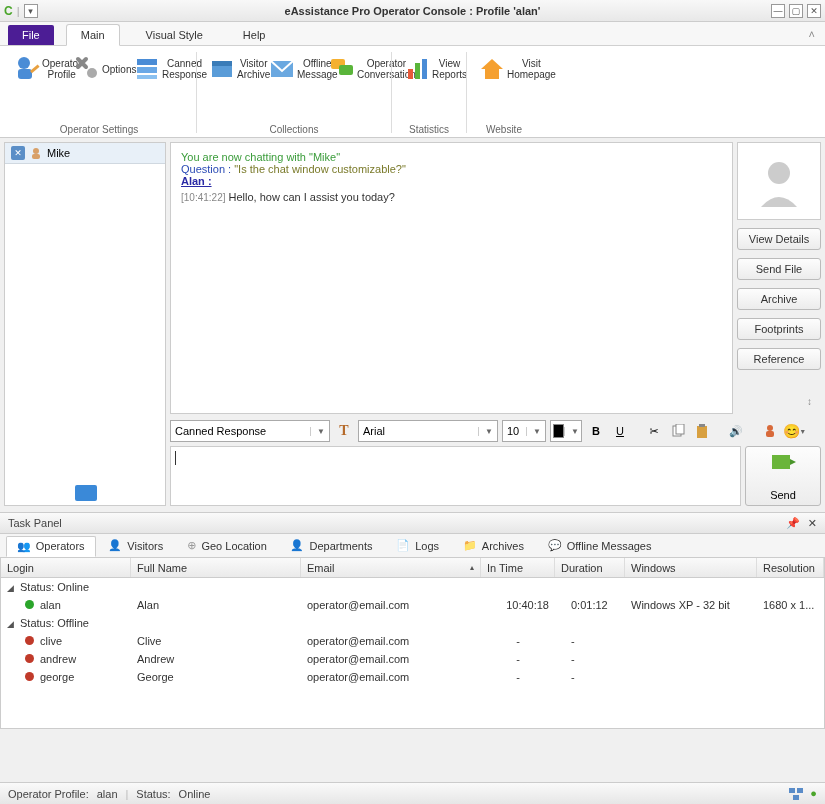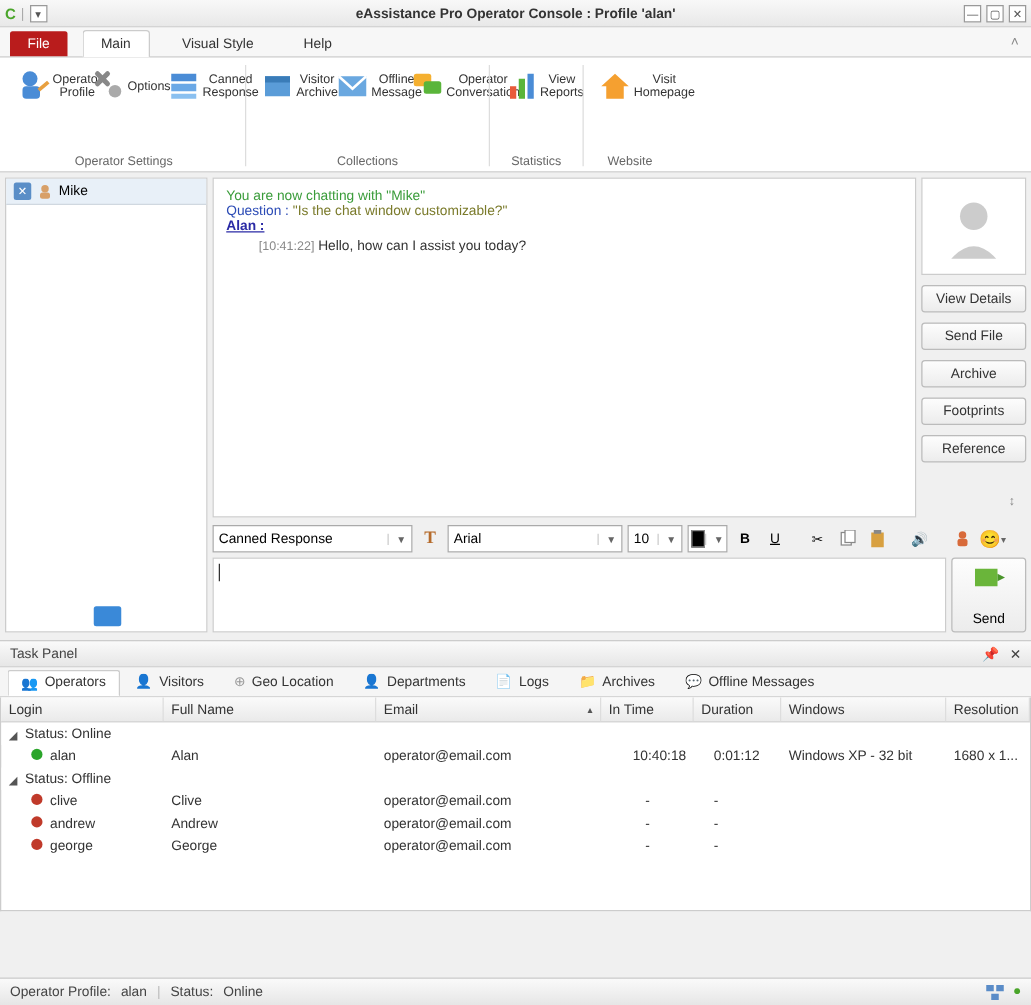--- a/index.html
+++ b/index.html
@@ -3,21 +3,21 @@
 <meta charset="utf-8">
 <style>
 * { box-sizing: border-box; margin: 0; padding: 0; font-family: "Segoe UI", Tahoma, Arial, sans-serif; font-size: 11px; }
 html, body { width: 825px; height: 804px; background: #f0f0f0; overflow: hidden; }
 .titlebar { height: 22px; background: linear-gradient(#f8f8f8,#e8e8e8); border-bottom:1px solid #ccc; display:flex; align-items:center; justify-content:space-between; padding:0 4px;}
 .titlebar .left { display:flex; align-items:center; gap:4px; }
 .titlebar .ctl { width:14px; height:14px; border:1px solid #999; background:#fff; display:flex; align-items:center; justify-content:center; cursor:pointer; font-size:9px; color:#555;}
 .title-text { position:absolute; left:0; right:0; text-align:center; font-weight:bold; color:#333; pointer-events:none;}
 .tabs-row { height:24px; background:#f7f7f7; border-bottom:1px solid #d0d0d0; display:flex; align-items:flex-end; padding-left:8px; gap:12px; position:relative;}
 .tab { padding:4px 14px; color:#333; cursor:pointer; }
-.tab.file { background:#b91c1c; color:#fff; border-radius:2px 2px 0 0; font-weight:500;}
+.tab.file { background:#4c1d95; color:#fff; border-radius:2px 2px 0 0; font-weight:500;}
 .tab.active { background:#fff; border:1px solid #ccc; border-bottom:1px solid #fff; margin-bottom:-1px; border-radius:3px 3px 0 0;}
 .tabs-row .expander { position:absolute; right:10px; top:6px; color:#888; cursor:pointer;}
 .ribbon { height:92px; background:#fff; border-bottom:1px solid #ccc; display:flex; padding:2px 8px 0 8px; gap:2px;}
 .ribbon-group { display:flex; flex-direction:column; align-items:center; padding:0 2px; border-right:none;}
 .ribbon-group .items { display:flex; gap:2px;}
 .ribbon-btn { width:58px; display:flex; flex-direction:row; align-items:center; justify-content:flex-start; padding:4px 2px; cursor:pointer; border-radius:3px;}
 .ribbon-btn .icn { width:34px; height:32px; display:flex; align-items:center; justify-content:center;}
 .ribbon-btn .lbl { font-size:10px; color:#333; text-align:center; line-height:11px; margin-top:2px;}
 .ribbon-group .grp-label { font-size:10px; color:#666; margin-top:auto; padding-bottom:2px;}
 .ribbon-sep { width:1px; background:#ddd; margin:4px 4px;}
@@ -26,34 +26,34 @@
 .chat-item { display:flex; align-items:center; gap:4px; padding:3px 6px; background:#e8f0f8; border-bottom:1px solid #d0d8e0;}
 .chat-item .close { width:14px; height:14px; background:#5a8ec7; color:#fff; font-size:9px; display:flex; align-items:center; justify-content:center; border-radius:2px; cursor:pointer;}
 .folder-icn { position:absolute; bottom:4px; left:70px; width:22px; height:16px; background:#3a89d8; border-radius:2px;}
 .chat-pane { flex:1; display:flex; flex-direction:column; }
 .chat-top { flex:1; display:flex; gap:4px;}
 .chat-msgs { flex:1; background:#fff; border:1px solid #ccc; padding:8px 10px; font-size:12px; color:#333; overflow:auto;}
 .chat-msgs .sys1 { color:#3a9c3a; }
 .chat-msgs .sys2 { color:#2a4ab5; }
 .chat-msgs .quoted { color:#7a7a2a;}
 .chat-msgs .who { color:#2a2aa5; text-decoration:underline; font-weight:bold; display:inline-block; }
-.chat-msgs .ts { color:#888; font-size:10px;margin-left:26px;}
+.chat-msgs .ts { color:#888; font-size:10px;}
 .chat-side { width:84px; display:flex; flex-direction:column; gap:8px;}
 .avatar-box { height:78px; background:#fff; border:1px solid #ccc; display:flex; align-items:center; justify-content:center;}
 .side-btn { height:22px; background:linear-gradient(#fdfdfd,#ececec); border:1px solid #bbb; border-radius:3px; font-size:11px; color:#333; cursor:pointer; display:flex; align-items:center; justify-content:center;}
 .toolbar-row { height:26px; display:flex; align-items:center; gap:4px; margin-top:4px;}
 .tb-select { height:22px; background:#fff; border:1px solid #aaa; display:flex; align-items:center; padding:0 4px; }
 .tb-select .arrow { margin-left:auto; color:#666; font-size:8px; padding-left:6px; border-left:1px solid #ccc;}
 .tb-icn { width:20px; height:20px; display:flex; align-items:center; justify-content:center; cursor:pointer; border-radius:2px;}
 .colorbox { width:14px; height:14px; background:#000; border:1px solid #888;}
 .input-row { height:60px; display:flex; gap:4px; margin-top:2px;}
 .input-box { flex:1; background:#fff; border:1px solid #ccc; position:relative;}
 .input-box::before { content:""; position:absolute; left:4px; top:4px; height:14px; border-left:1px solid #333; animation:none;}
 .input-resize { position:absolute; right:0; top:-18px; width:14px; height:14px; color:#888; font-size:10px; cursor:pointer;}
-.send-btn { width:60px; background:linear-gradient(#fdfdfd,#ececec); border:1px solid #bbb; border-radius:3px; display:flex; flex-direction:column; align-items:center; justify-content:center; cursor:pointer; gap:18px;}
+.send-btn { width:76px; background:linear-gradient(#fdfdfd,#ececec); border:1px solid #bbb; border-radius:3px; display:flex; flex-direction:column; align-items:center; justify-content:center; cursor:pointer; gap:18px;}
 .task-hdr { height:22px; background:linear-gradient(#fafafa,#e6e6e6); border:1px solid #ccc; border-left:none; border-right:none; display:flex; align-items:center; padding:0 8px; color:#444; gap:24px; margin-top:2px;}
 .task-hdr .right { margin-left:auto; display:flex; gap:8px;}
 .task-tabs { height:24px; background:#f5f5f5; border-bottom:1px solid #ccc; display:flex; align-items:center; padding:0 6px; gap:2px;}
 .task-tab { padding:3px 10px; display:flex; align-items:center; gap:5px; color:#333; cursor:pointer; border:1px solid transparent;}
 .task-tab.active { background:#fff; border:1px solid #ccc; border-bottom:1px solid #fff; margin-bottom:-1px; border-radius:2px 2px 0 0;}
 .grid { background:#fff; border:1px solid #ccc; border-top:none;}
 .grid-hdr { display:flex; height:20px; background:linear-gradient(#fafafa,#eaeaea); border-bottom:1px solid #ccc;}
 .grid-hdr div { border-right:1px solid #ddd; padding:3px 6px; color:#333; display:flex; align-items:center;}
 .grid-body { height:150px; overflow:auto;}
 .grp-row { padding:3px 6px; color:#333; display:flex; align-items:center; gap:4px; background:#fff;}

